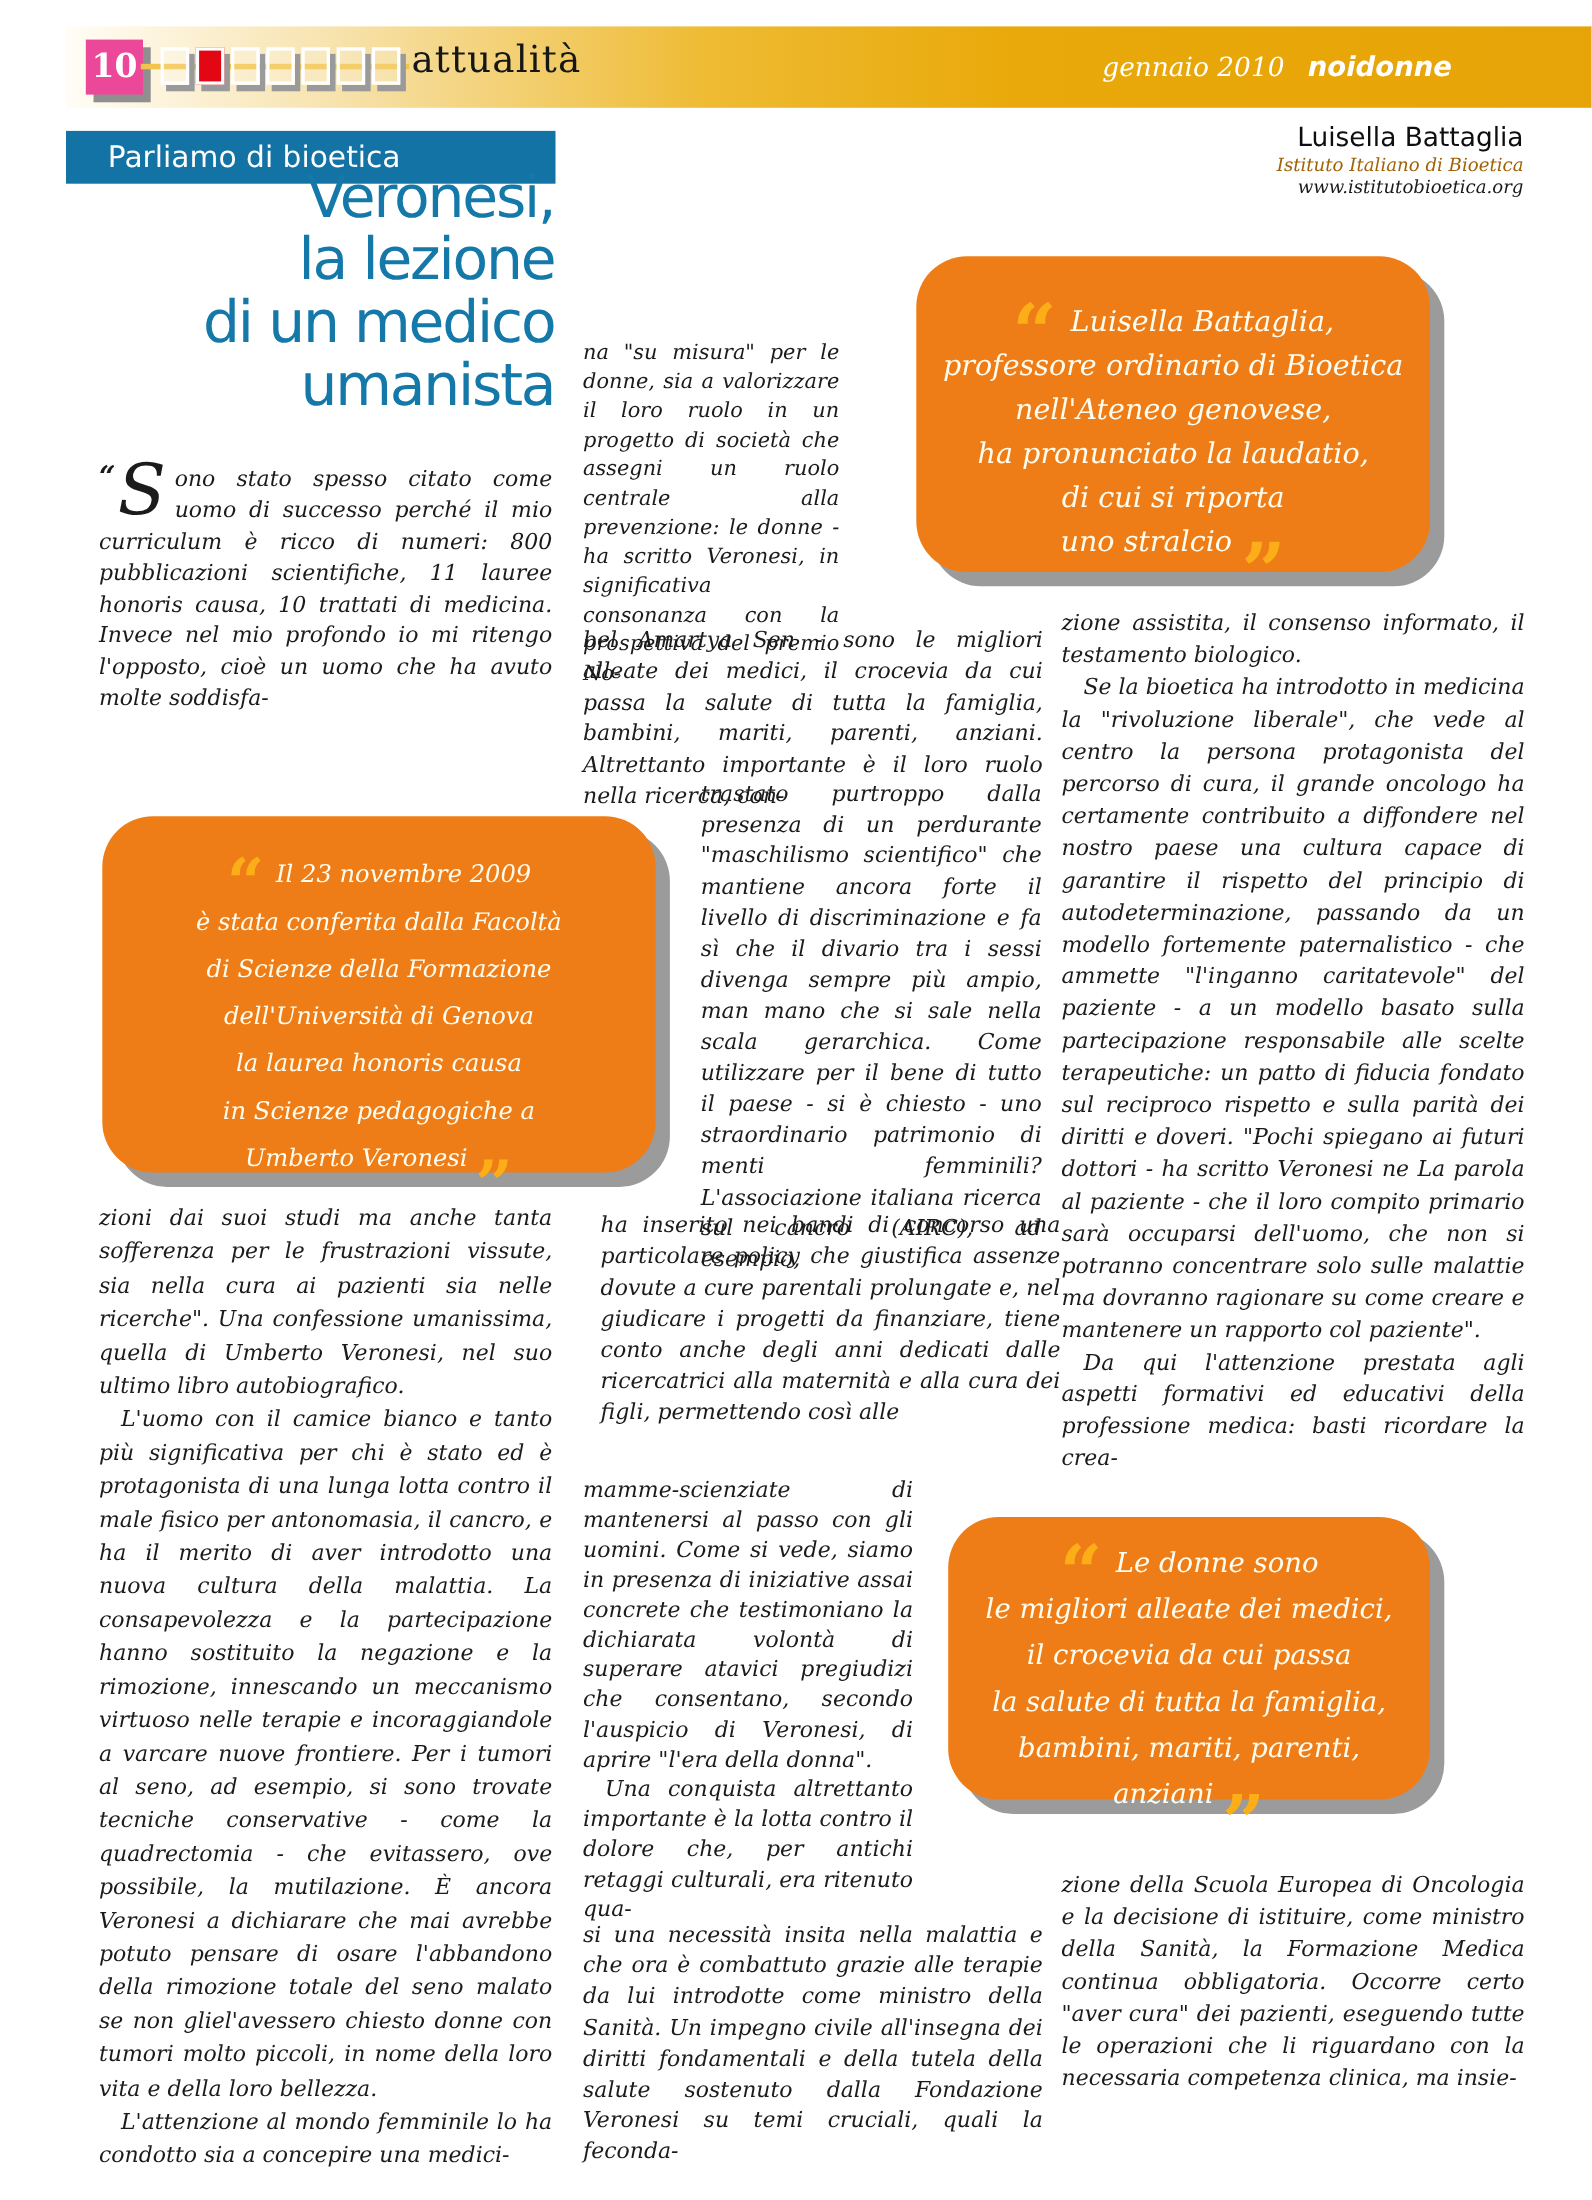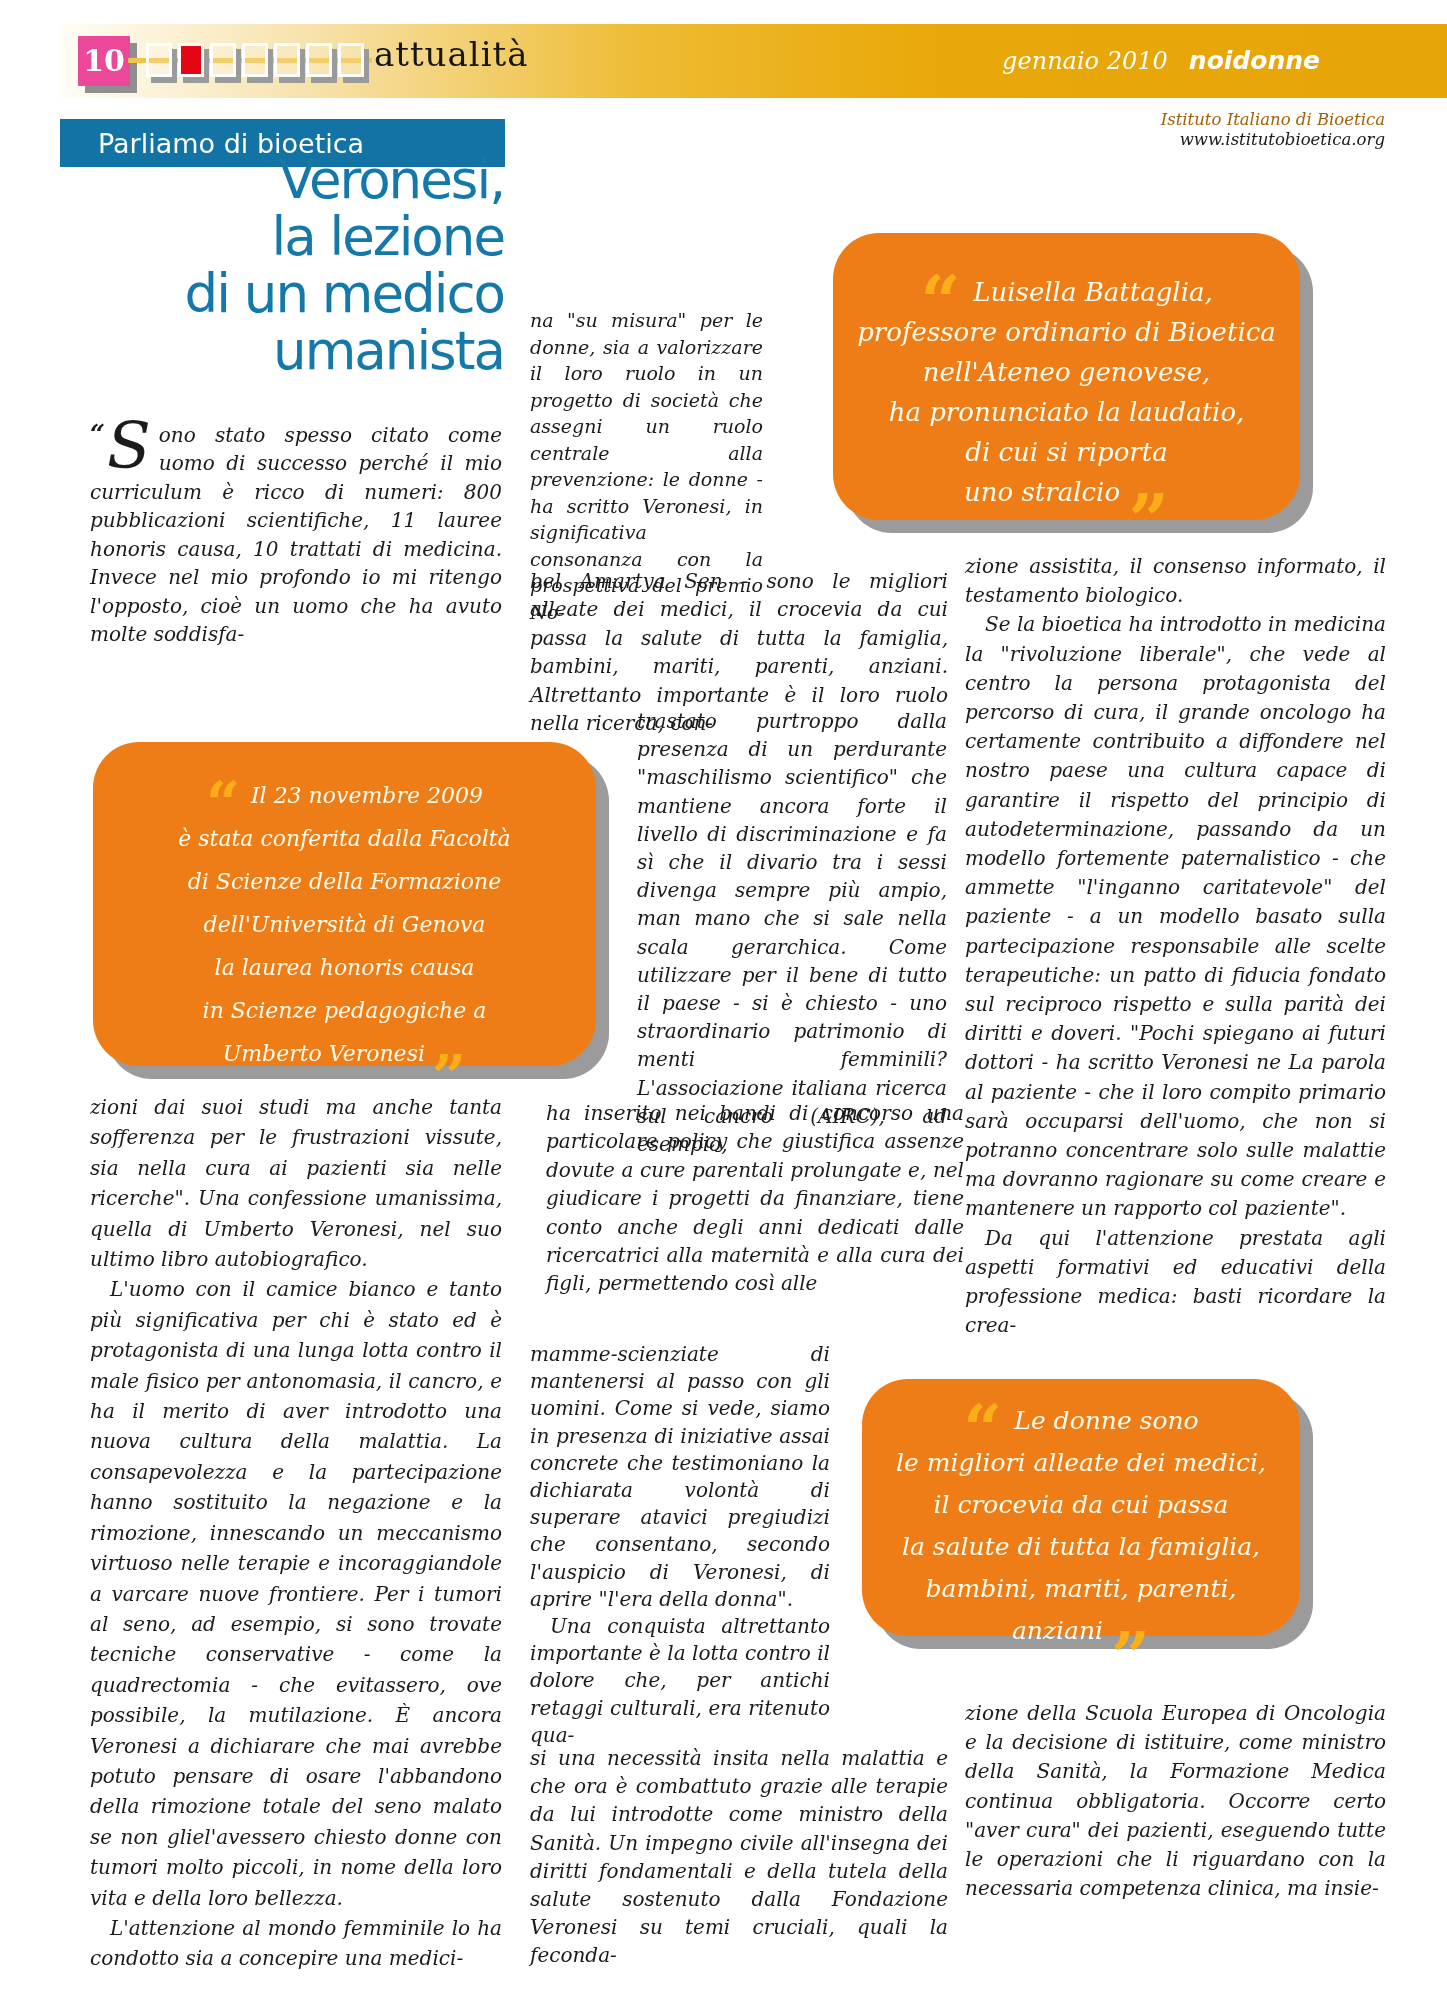--- a/index.html
+++ b/index.html
@@ -80,20 +80,21 @@
   <div class="sq"></div>
   <div class="sq"></div>
 </div>
 <div class="abs attualita">attualità</div>
 <div class="abs issue-wrap">
   <span class="issue-date">gennaio 2010</span>
   <span class="issue-logo">noidonne</span>
 </div>
 
 <div class="abs author">
+  <div class="author-name">Luisella Battaglia</div>
   <div class="author-aff">Istituto Italiano di Bioetica</div>
   <a class="author-site" href="#">www.istitutobioetica.org</a>
 </div>
 
 <div class="abs kicker">
   <span>Parliamo di bioetica</span>
 </div>
 <div class="abs title">Veronesi,
 la lezione
 di un medico

